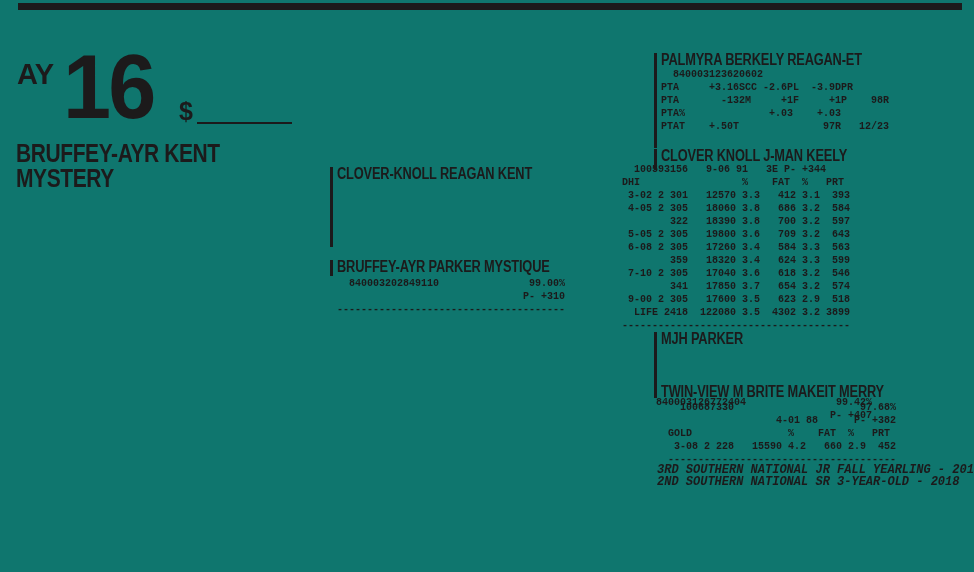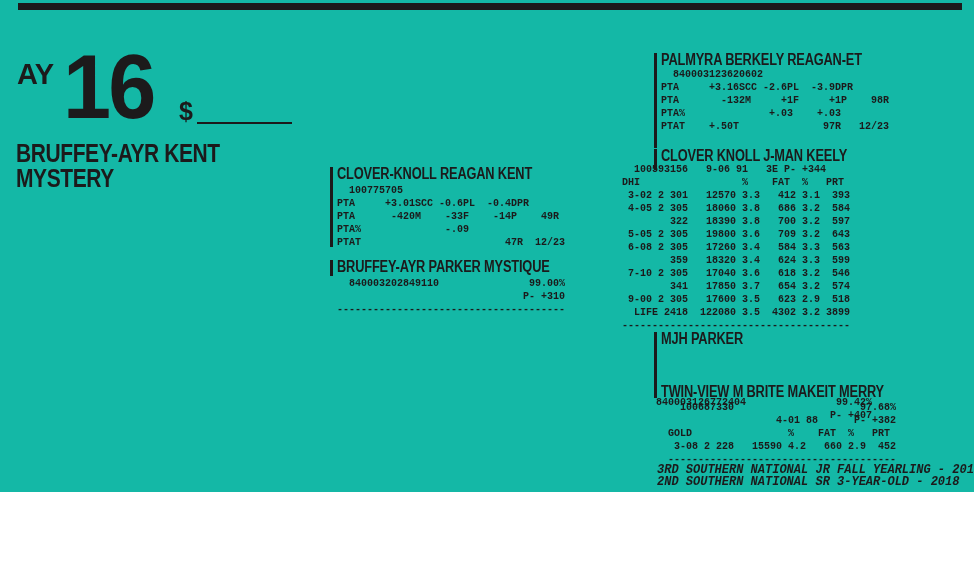--- a/index.html
+++ b/index.html
@@ -1,16 +1,16 @@
 <!DOCTYPE html>
 <html><head>
 <meta charset="utf-8">
 <style>
   html,body{margin:0;padding:0;background:#ffffff;}
-  .page{position:relative;width:974px;height:492px;background:#14b8a6;overflow:hidden;
+  .page{position:relative;width:974px;height:572px;background:#0f766e;overflow:hidden;
         font-family:"Liberation Sans",sans-serif;color:#1c1a1b;}
   .abs{position:absolute;}
   .topbar{left:18px;top:3px;width:944px;height:7px;background:#1c1a1b;}
   .breed{left:17px;top:60px;font-size:29px;font-weight:bold;line-height:1;letter-spacing:-0.5px;}
   .lotnum{left:63px;top:42px;font-size:90px;font-weight:bold;line-height:1;letter-spacing:-3px;
           transform:scaleX(0.96);transform-origin:left top;}
   .dollar{left:179px;top:99px;font-size:25px;line-height:1;font-weight:600;}
   .priceline{left:197px;top:103px;width:95px;height:19px;border-bottom:2.5px solid #1c1a1b;}
   .title{left:16px;top:141px;font-size:25px;font-weight:bold;line-height:25px;letter-spacing:-0.5px;
          transform:scaleX(0.84);transform-origin:left top;white-space:nowrap;}
@@ -35,25 +35,20 @@
   <div class="abs priceline"></div>
 
   <div class="abs title">
     <div>BRUFFEY-AYR KENT</div>
     <div>MYSTERY</div>
   </div>
 
 
   <div class="abs bar" style="left:330px;top:167px;height:80px;"></div>
   <div class="abs sechead" style="left:337px;top:166px;">CLOVER-KNOLL REAGAN KENT</div>
-  <div class="abs mono" style="left:337px;top:184px;">  100775705
-PTA     +3.01SCC -0.6PL  -0.4DPR
-PTA      -420M    -33F    -14P    49R
-PTA%              -.09
-PTAT                        47R  12/23</div>
 
   <div class="abs bar" style="left:330px;top:260px;height:16px;"></div>
   <div class="abs sechead" style="left:337px;top:259px;">BRUFFEY-AYR PARKER MYSTIQUE</div>
   <div class="abs mono" style="left:337px;top:277px;">  840003202849110               99.00%
                                P- +310
 --------------------------------------</div>
 
   <div class="abs bar" style="left:654px;top:53px;height:95px;"></div>
   <div class="abs sechead" style="left:661px;top:52px;">PALMYRA BERKELY REAGAN-ET</div>
   <div class="abs mono" style="left:661px;top:68px;">  840003123620602

